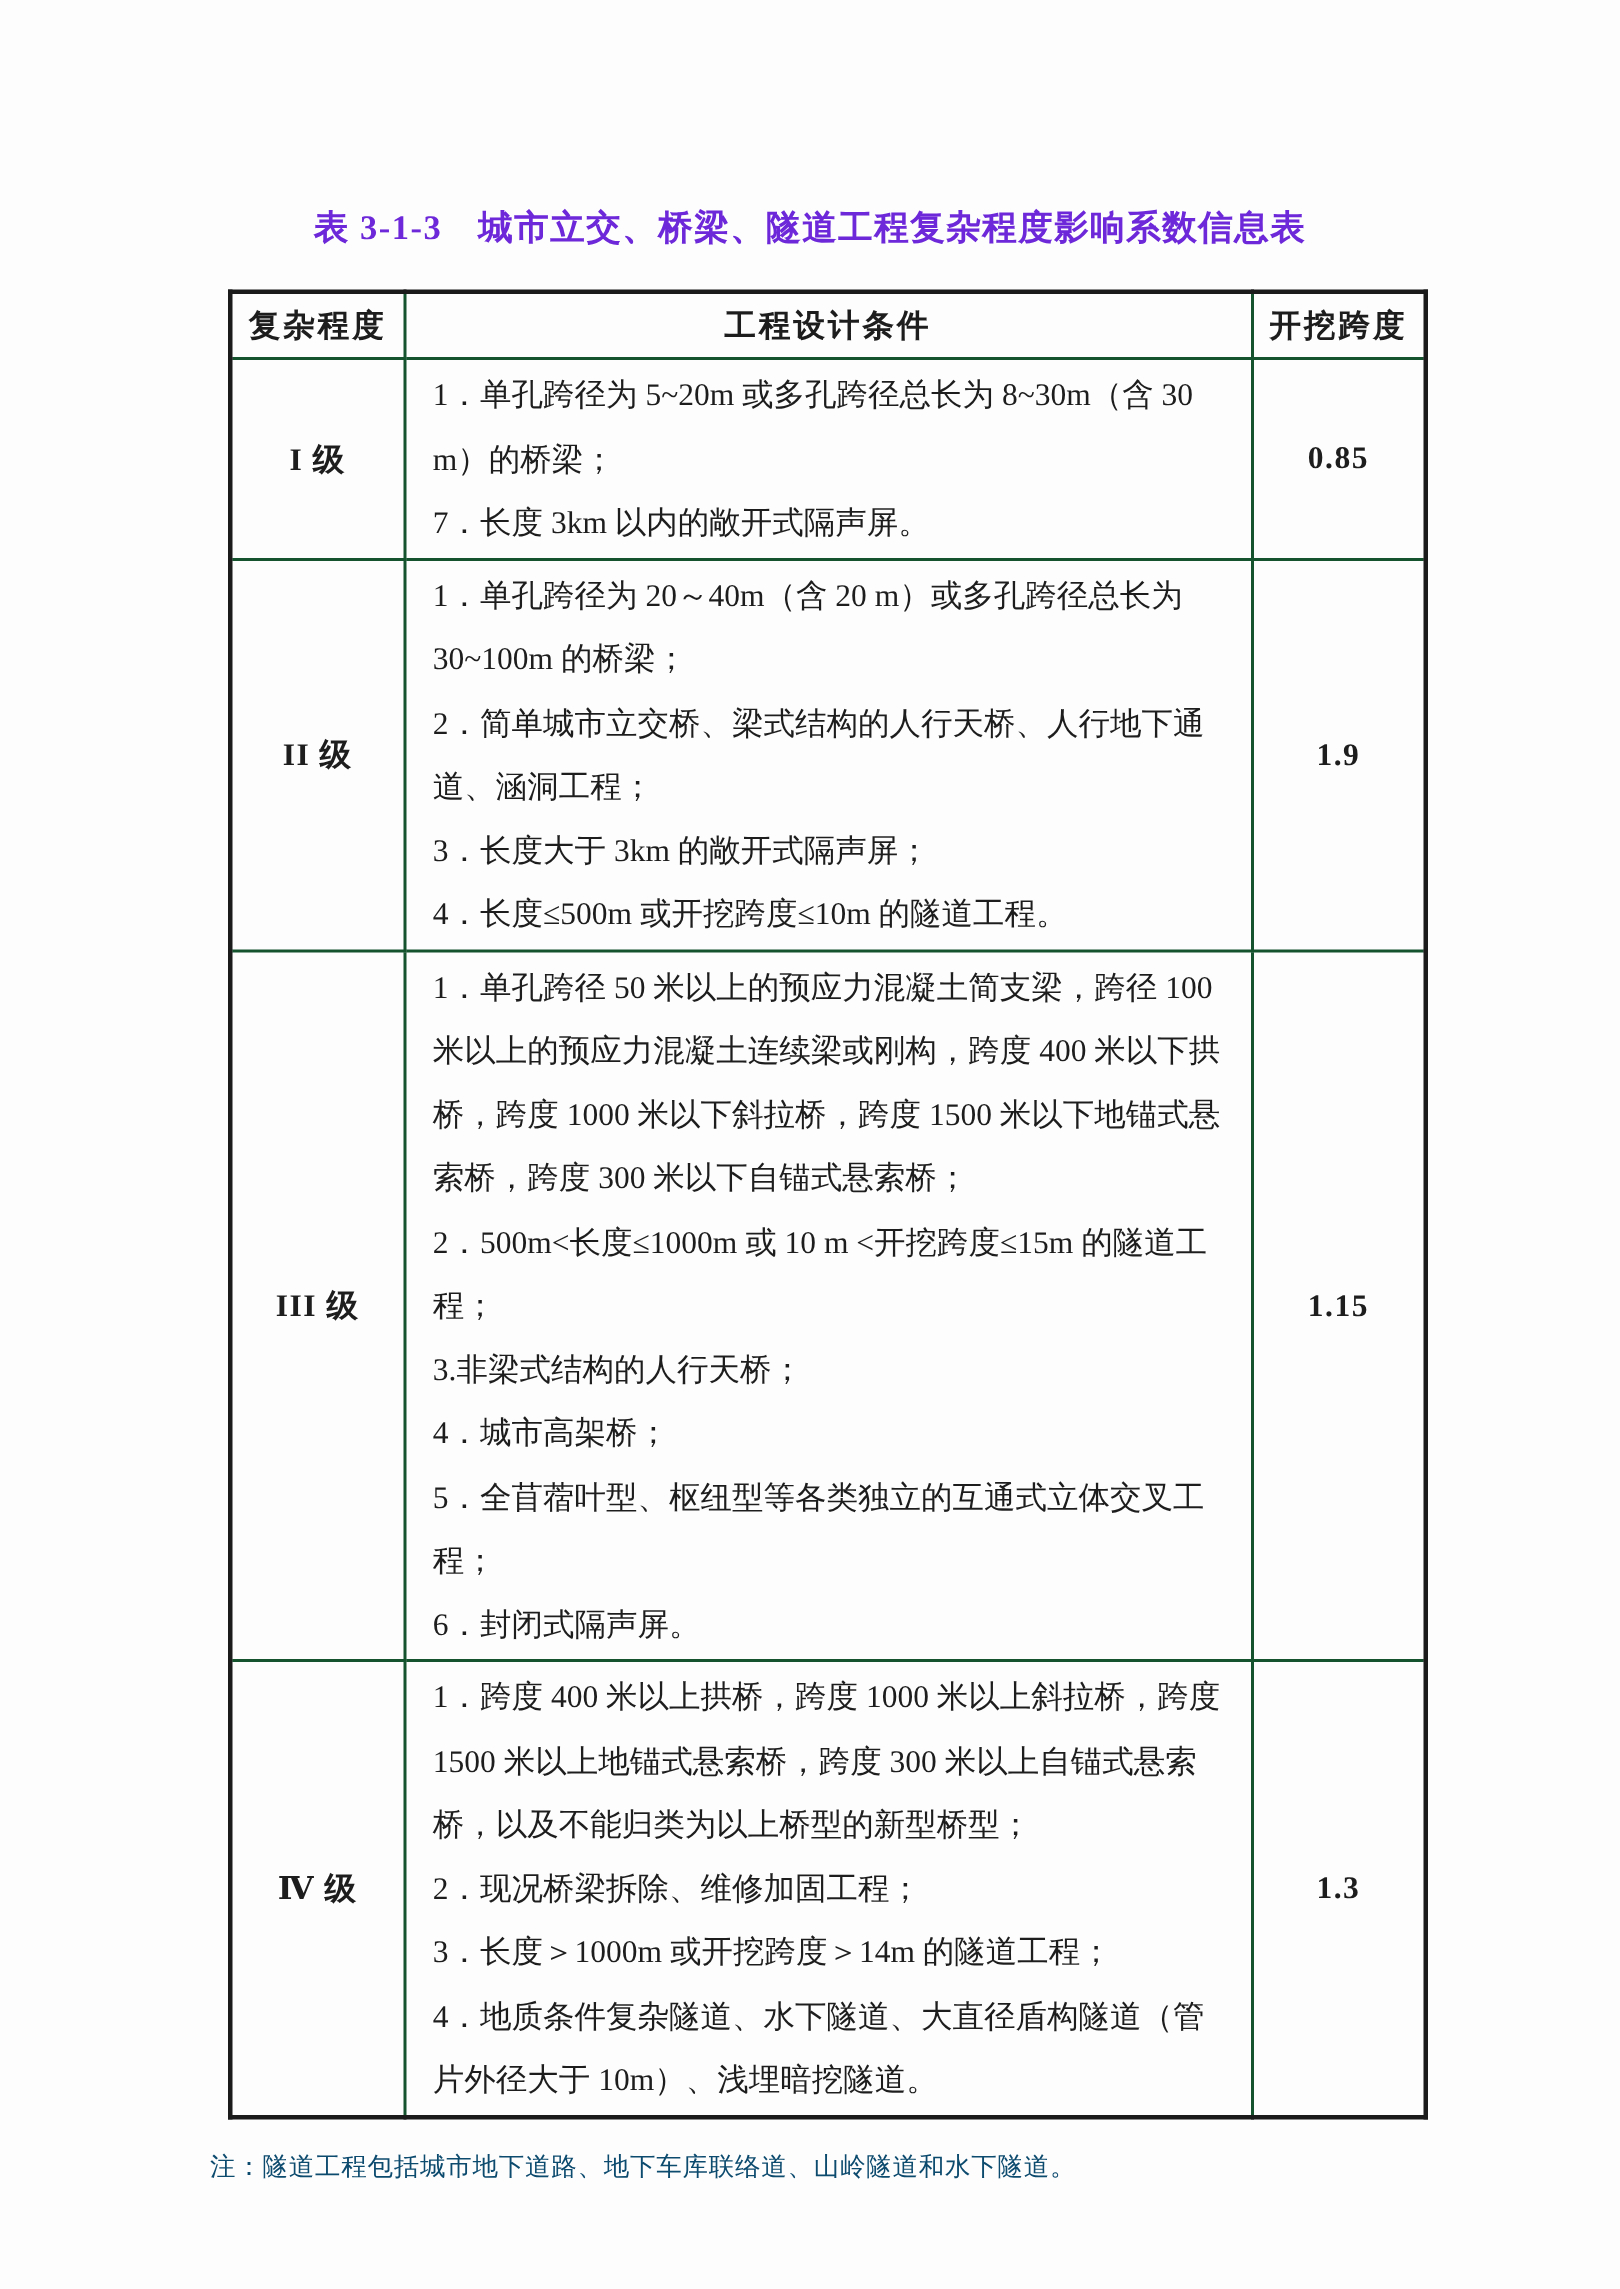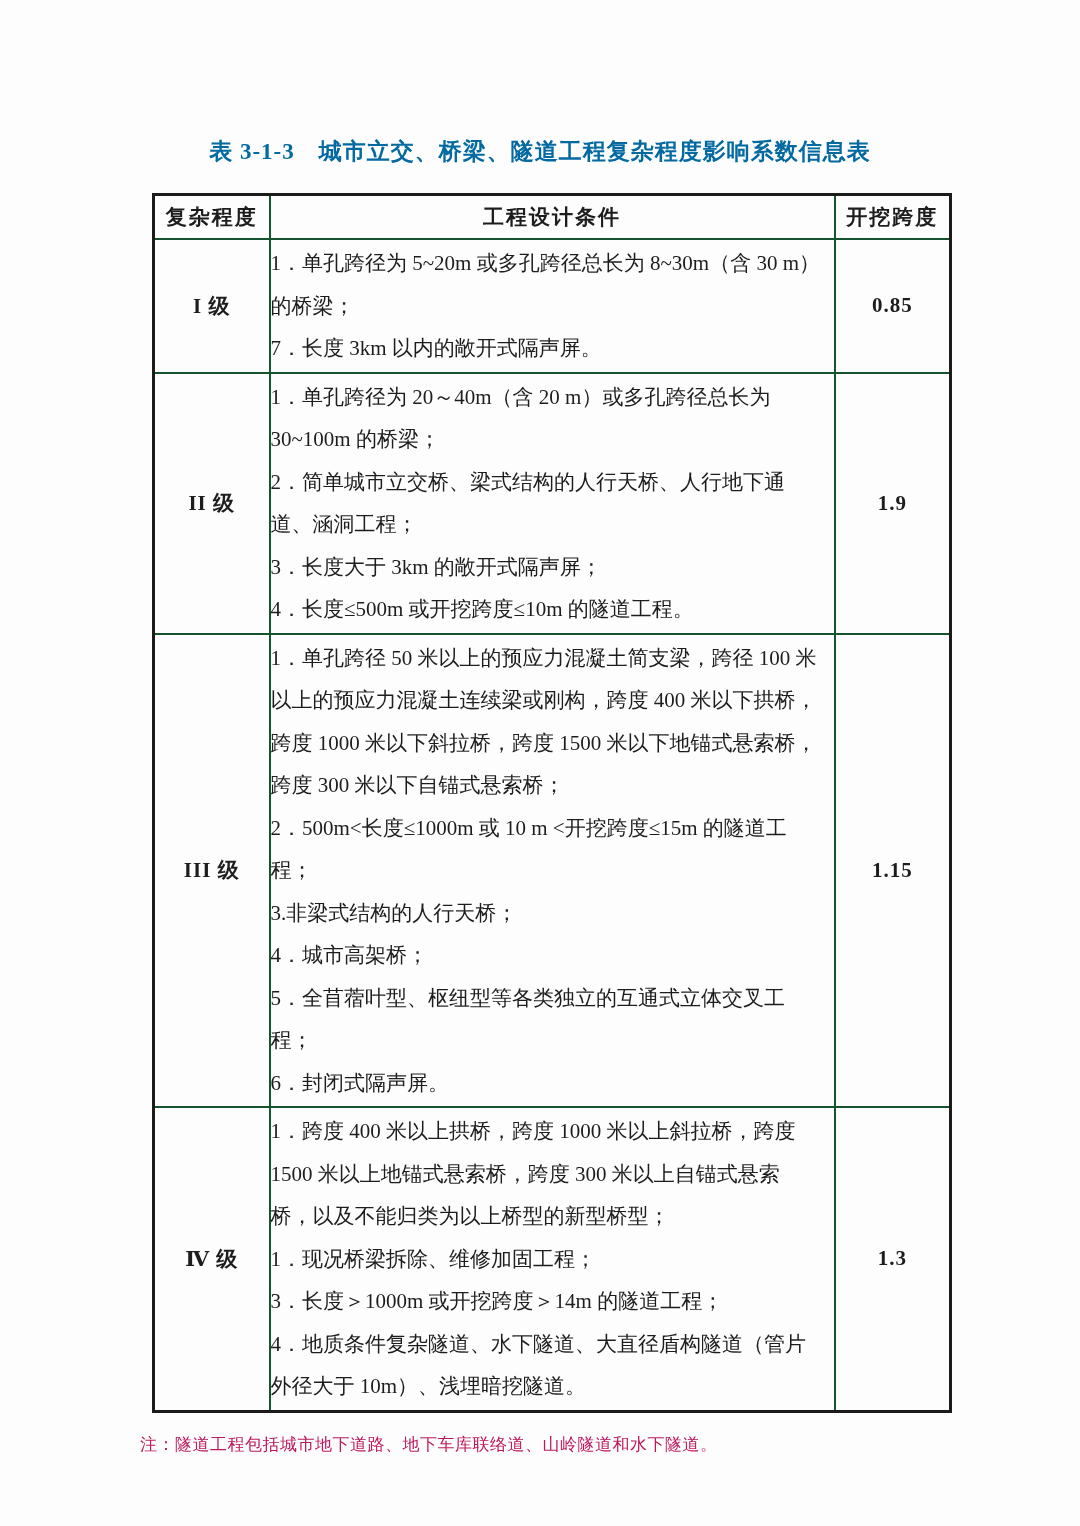--- a/index.html
+++ b/index.html
@@ -16,21 +16,21 @@
     font-family: "Liberation Serif", "DejaVu Serif", serif;
     color: #1d1d1d;
     overflow: hidden;
   }
   .doc-title {
     padding-top: 136px;
     text-align: center;
     font-size: 23px;
     font-weight: bold;
     letter-spacing: 1px;
-    color: #0369a1;
+    color: #6d28d9;
   }
   table.coef-table {
     margin: 26px 0 0 152px;
     width: 797px;
     border-collapse: collapse;
     table-layout: fixed;
     border: 3px solid #1b1b1b;
   }
   table.coef-table th,
   table.coef-table td {
@@ -45,35 +45,35 @@
     letter-spacing: 2px;
     padding: 0;
   }
   td.level-cell, td.coef-cell {
     text-align: center;
     letter-spacing: 1px;
     padding: 0 4px;
     font-weight: bold;
   }
   td.cond-cell {
-    padding: 2px 12px 2px 0;
+    padding: 2px 12px 2px 18px;
     line-height: 42.5px;
     text-align: left;
   }
   td.cond-cell p {
     margin: 0;
   }
   tr.row-1 > td { height: 126px; }
   tr.row-2 > td { height: 250px; }
   tr.row-3 > td { height: 466px; }
   tr.row-4 > td { height: 296px; }
   .note {
     margin: 20px 0 0 140px;
     font-size: 17px;
-    color: #be185d;
+    color: #0c4a6e;
     letter-spacing: 0.5px;
   }
 </style>
 </head>
 <body>
 
 <div class="page">
 
   <div class="doc-title">表 3-1-3　城市立交、桥梁、隧道工程复杂程度影响系数信息表</div>
 
@@ -121,21 +121,21 @@
           <p>5．全苜蓿叶型、枢纽型等各类独立的互通式立体交叉工程；</p>
           <p>6．封闭式隔声屏。</p>
         </td>
         <td class="coef-cell">1.15</td>
       </tr>
 
       <tr class="row-4">
         <td class="level-cell">Ⅳ 级</td>
         <td class="cond-cell">
           <p>1．跨度 400 米以上拱桥，跨度 1000 米以上斜拉桥，跨度 1500 米以上地锚式悬索桥，跨度 300 米以上自锚式悬索桥，以及不能归类为以上桥型的新型桥型；</p>
-          <p>1．现况桥梁拆除、维修加固工程；</p>
+          <p>2．现况桥梁拆除、维修加固工程；</p>
           <p>3．长度＞1000m 或开挖跨度＞14m 的隧道工程；</p>
           <p>4．地质条件复杂隧道、水下隧道、大直径盾构隧道（管片外径大于 10m）、浅埋暗挖隧道。</p>
         </td>
         <td class="coef-cell">1.3</td>
       </tr>
     </tbody>
   </table>
 
   <div class="note">注：隧道工程包括城市地下道路、地下车库联络道、山岭隧道和水下隧道。</div>
 

